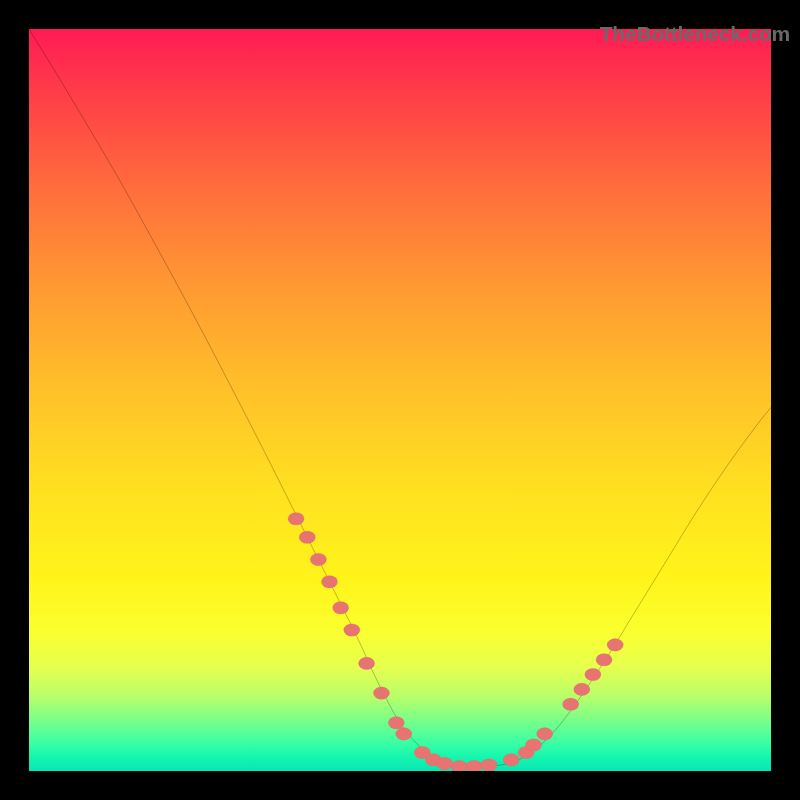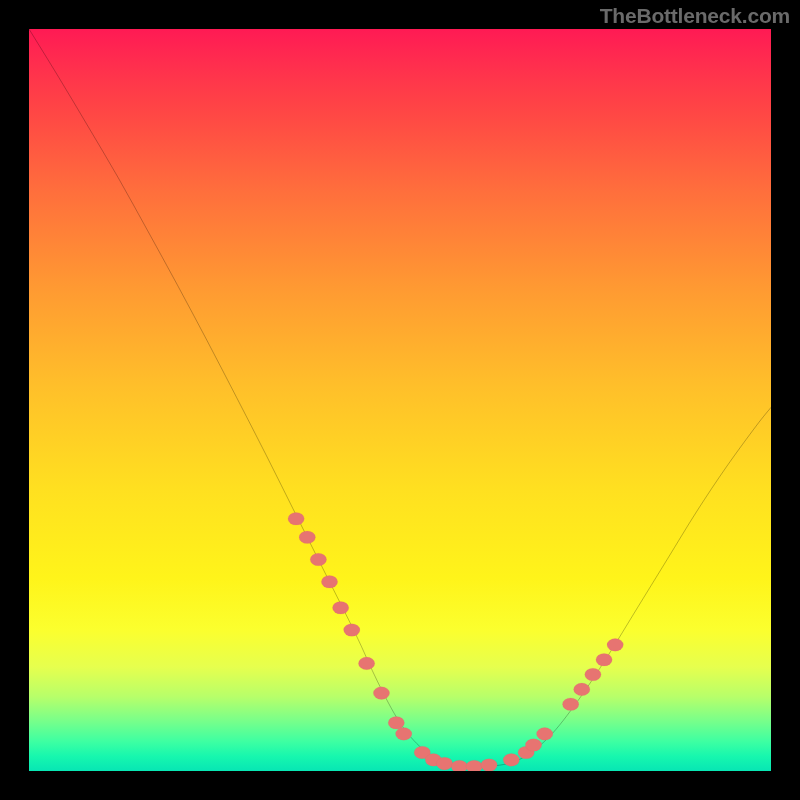--- a/index.html
+++ b/index.html
@@ -42,21 +42,21 @@
       #e6ff4e 86%,
       #b7ff6a 90%,
       #7dff88 93%,
       #3effa2 96%,
       #17f7ae 98%,
       #07e6b4 100%
     );
   }
   .watermark {
     position: absolute;
-    top: 4px;
+    top: 22px;
     right: 10px;
     color: #6a6a6a;
     font-size: 21px;
     font-weight: 600;
     letter-spacing: -0.2px;
     user-select: none;
   }
   svg { display: block; }
 </style>
 </head>

